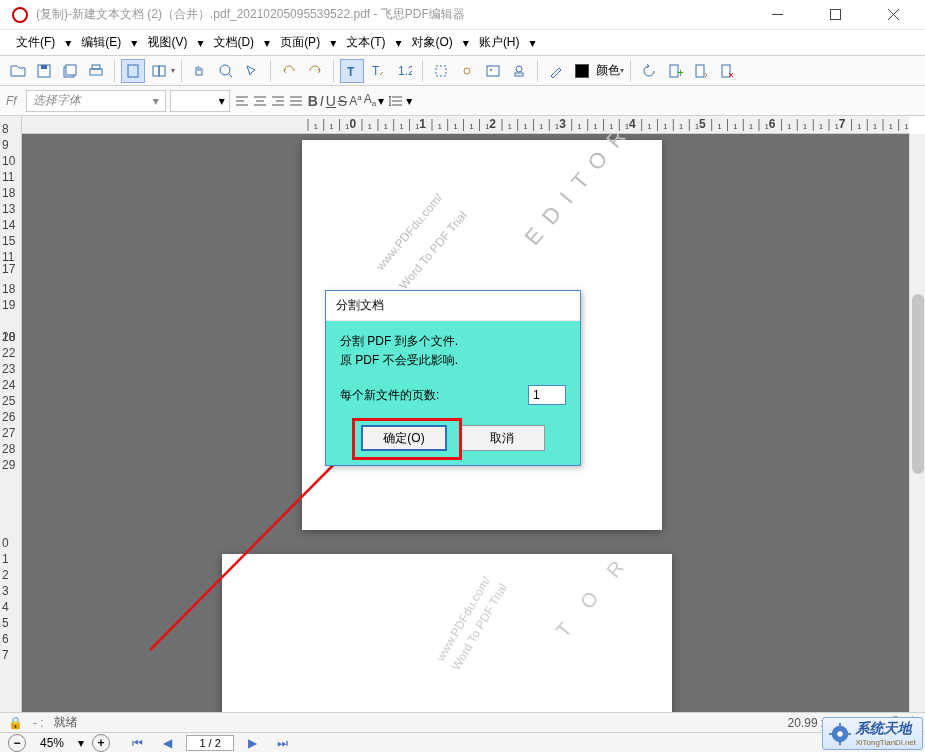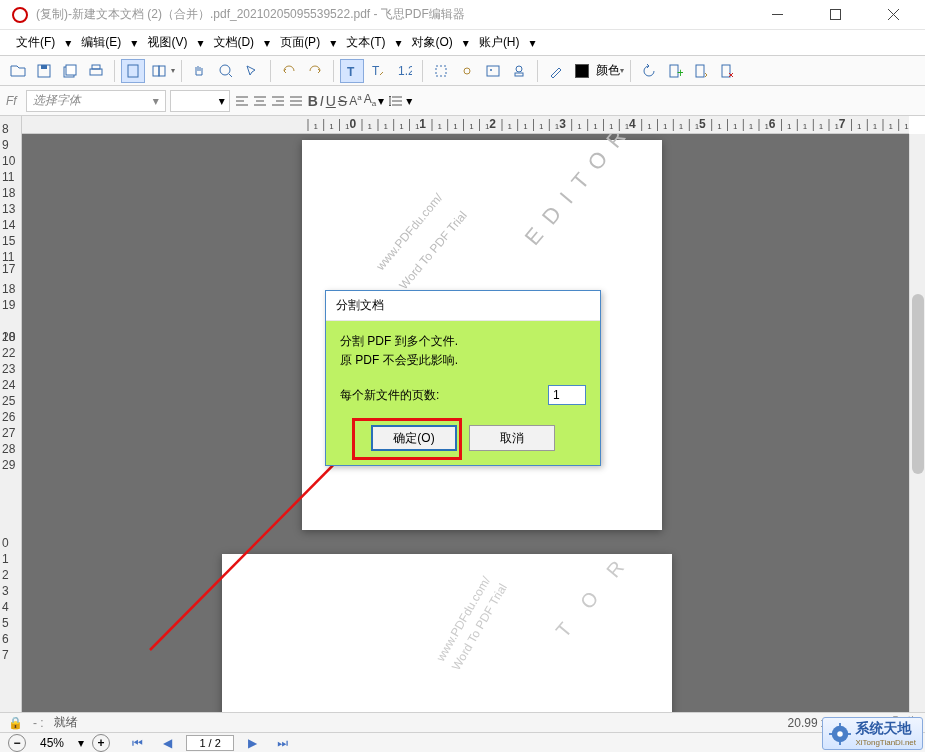--- a/index.html
+++ b/index.html
@@ -43,21 +43,21 @@
 .page1 .wm2 { position: absolute; color: #bcbcbc; font-size: 22px; transform: rotate(-50deg); left: 200px; top: 30px; letter-spacing: 12px; }
 .page2 { left: 200px; top: 420px; width: 450px; height: 180px; }
 .page2 .wm { position: absolute; color: #cacaca; font-size: 16px; transform: rotate(-60deg); left: 200px; top: 50px; white-space: pre; }
 .page2 .wm2 { position: absolute; color: #cacaca; font-size: 20px; transform: rotate(-50deg); left: 320px; top: 30px; letter-spacing: 10px; }
 
 
 .vscroll { position: absolute; top: 134px; right: 0; bottom: 40px; width: 16px; background: #f0f0f0; border-left: 1px solid #ddd; }
 .vscroll .thumb { position: absolute; left: 2px; top: 160px; width: 12px; height: 180px; background: #c5c5c5; border-radius: 6px; }
 
 
-.dialog { position: absolute; left: 325px; top: 290px; width: 276px; background: #bef264; border: 1px solid #4a88c7; z-index: 100; box-shadow: 2px 2px 6px rgba(0,0,0,.25); }
+.dialog { position: absolute; left: 325px; top: 290px; width: 256px; background: #5eead4; border: 1px solid #4a88c7; z-index: 100; box-shadow: 2px 2px 6px rgba(0,0,0,.25); }
 .dialog .dlg-title { padding: 6px 10px; background: #fff; border-bottom: 1px solid #e8e8e8; }
 .dialog .dlg-body { padding: 12px 14px 20px; }
 .dialog .dlg-line1 { margin-bottom: 2px; }
 .dialog .dlg-line2 { margin-bottom: 16px; }
 .dialog .dlg-row { display: flex; align-items: center; }
 .dialog .dlg-row label { flex: 1; }
 .dialog .dlg-row input { width: 38px; height: 20px; border: 1px solid #4a88c7; padding: 0 4px; text-align: left; }
 .dialog .dlg-btns { display: flex; gap: 12px; padding: 0 14px 14px; justify-content: center; }
 .dialog .dlg-btn { width: 86px; height: 26px; border: 1px solid #999; background: #f2f2f2; cursor: pointer; }
 .dialog .dlg-btn.primary { border: 2px solid #2a6fb8; }
@@ -73,21 +73,21 @@
 .zoom-minus, .zoom-plus { width: 18px; height: 18px; border: 1px solid #888; border-radius: 50%; display: flex; align-items: center; justify-content: center; cursor: pointer; font-weight: bold; }
 .zoom-level { margin: 8px 6px; }
 .nav-btn { padding: 0 6px; cursor: pointer; color: #4472c4; }
 .page-input { width: 48px; height: 16px; border: 1px solid #aaa; text-align: center; font-size: 11px; }
 .statusbar1 .right { margin-left: auto; display: flex; gap: 20px; align-items: center; }
 
 
 .logo-wm { position: absolute; right: 2px; bottom: 2px; z-index: 200; }
 .logo-wm .box { display: flex; align-items: center; background: linear-gradient(#eff5ff, #d5e5ff); border: 1px solid #88aadd; padding: 2px 6px; border-radius: 3px; gap: 4px; }
 .logo-wm .gear { width: 22px; height: 22px; }
-.logo-wm .cn { font-size: 14px; font-weight: bold; color: #2b5aa5; }
+.logo-wm .cn { font-size: 14px; font-weight: bold; color: #2b5aa5; font-style: italic; }
 .logo-wm .en { font-size: 8px; color: #8c6f31; }
 
 
 svg { display: block; }
 </style>
 </head>
 <body>
 
 <div class="titlebar">
   <div class="app-icon"></div>

